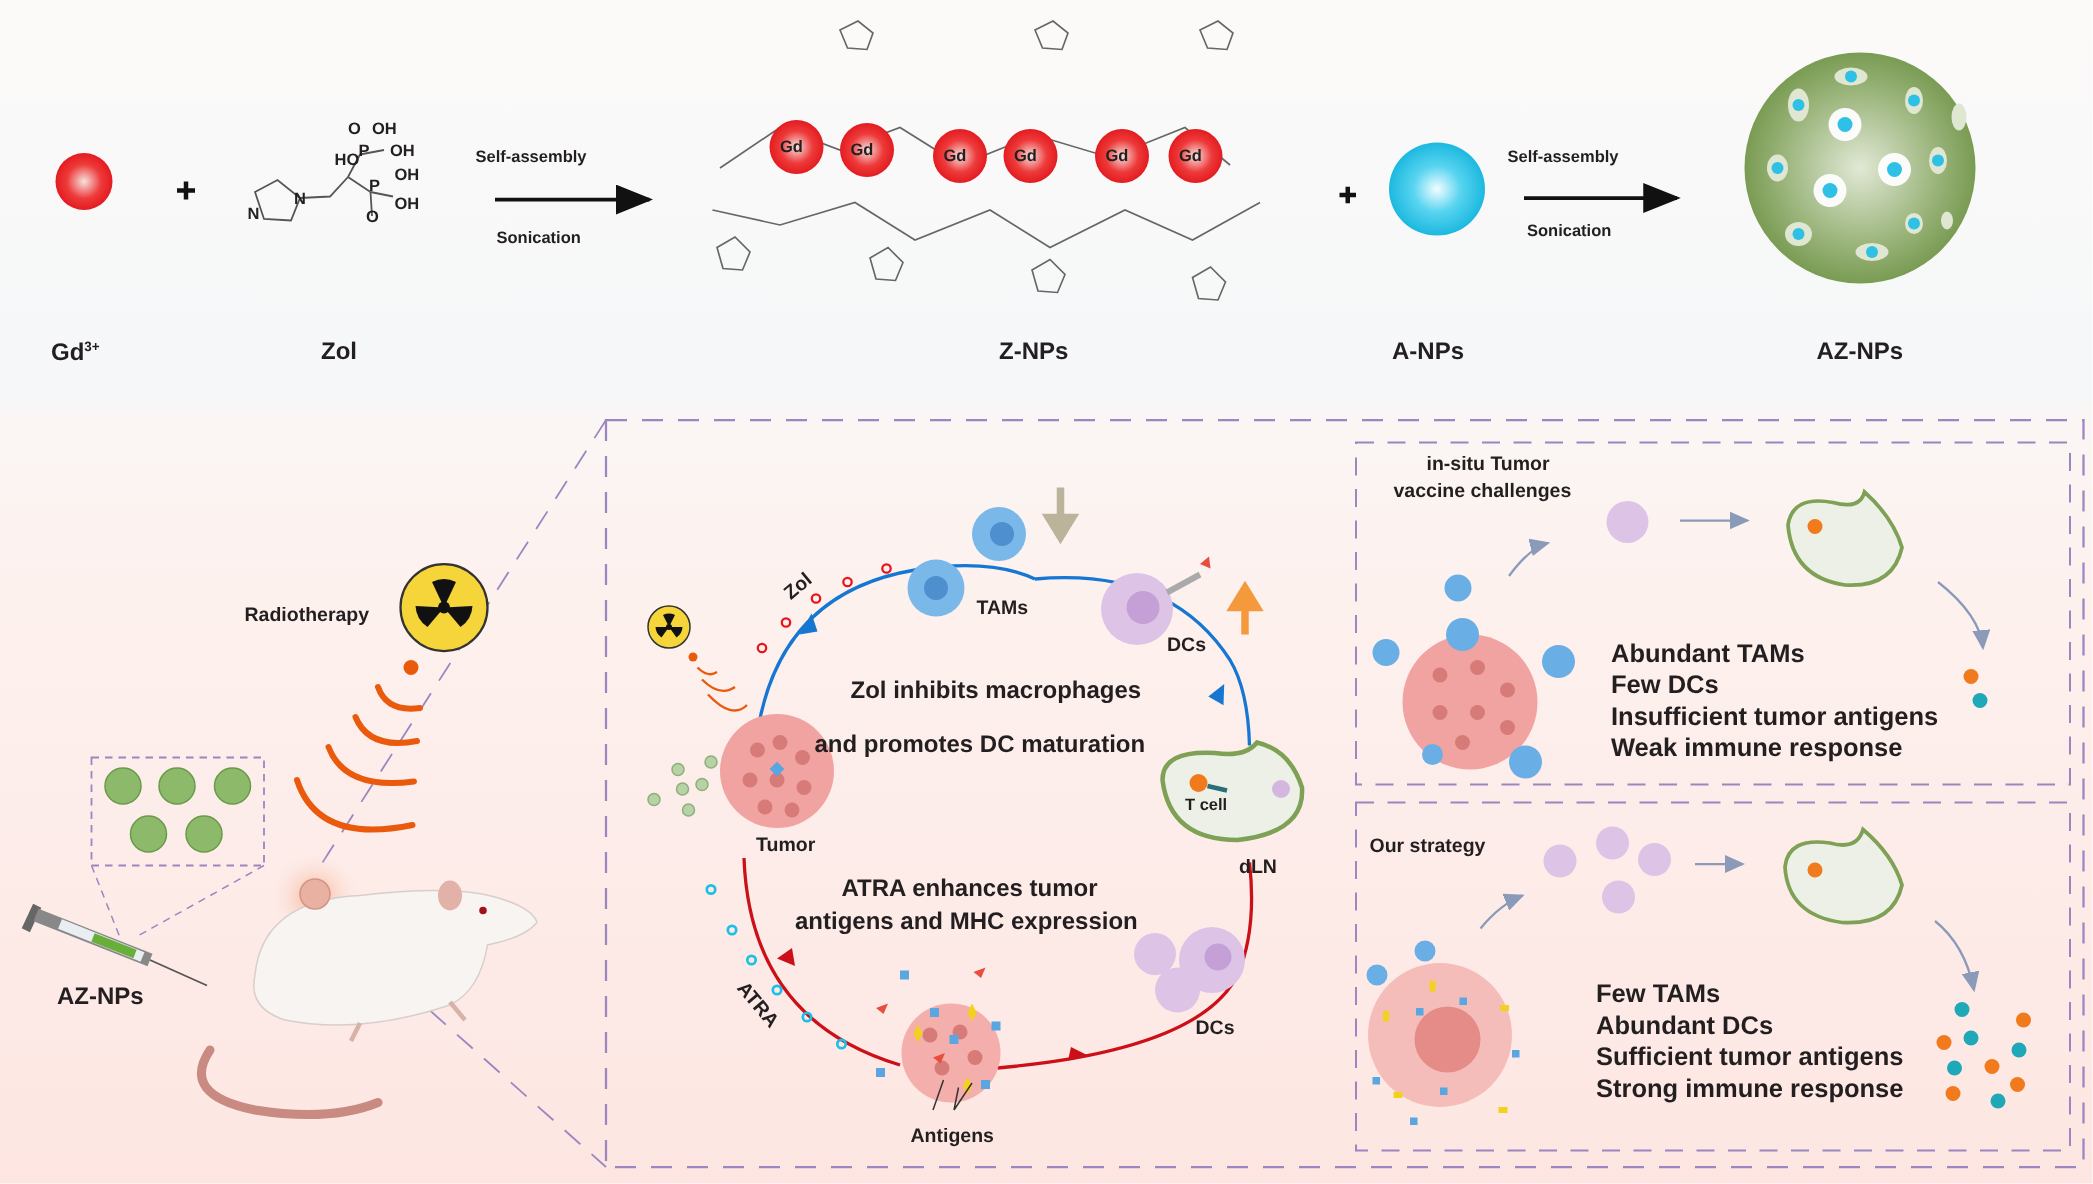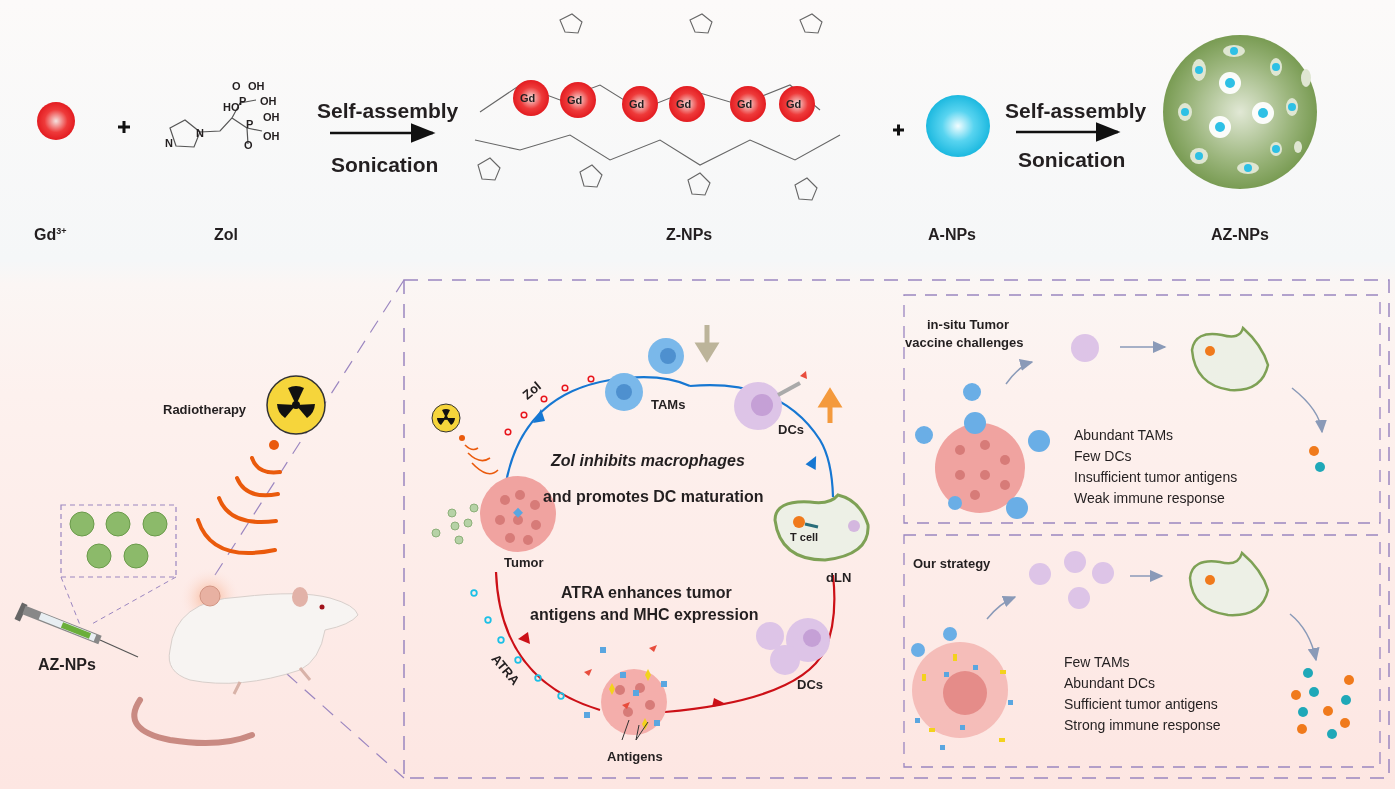--- a/index.html
+++ b/index.html
@@ -4,26 +4,26 @@
 <style>
   html, body { margin:0; padding:0; }
   body {
     width:1395px; height:789px; overflow:hidden; position:relative;
     font-family:"Liberation Sans", sans-serif;
     background: linear-gradient(180deg, #fcfaf9 0%, #f5f7f8 33%, #fbf6f4 36%, #fdf1ee 50%, #fde6e2 100%);
     color:#231f20;
   }
   .abs { position:absolute; }
   .lbl { position:absolute; font-weight:bold; color:#231f20; white-space:nowrap; }
-  .big { font-size:21px; }
+  .big { font-size:11px; }
   .med { font-size:16px; }
   .sm  { font-size:13px; }
   .xs  { font-size:11px; }
   svg.layer { position:absolute; left:0; top:0; }
-  .list-line { display:block; font-size:14px; font-weight:normal; line-height:21px; }
+  .list-line { display:block; font-size:17px; font-weight:bold; line-height:21px; }
 </style>
 </head>
 <body>
 
 <svg class="layer" width="1395" height="789">
   <defs>
     <radialGradient id="gRed" cx="50%" cy="50%" r="55%">
       <stop offset="0%" stop-color="#f5e2df"></stop>
       <stop offset="55%" stop-color="#ee3a3a"></stop>
       <stop offset="100%" stop-color="#e0141a"></stop>
@@ -419,32 +419,32 @@
 <div class="lbl big" style="left:1005px;top:99px;">Self-assembly</div>
 <div class="lbl big" style="left:1018px;top:148px;">Sonication</div>
 <div class="lbl med" style="left:1211px;top:226px;">AZ-NPs</div>
 
 <div class="lbl sm" style="left:163px;top:402px;">Radiotherapy</div>
 <div class="lbl med" style="left:38px;top:656px;">AZ-NPs</div>
 
 <div class="lbl sm" style="left:522px;top:383px;transform:rotate(-40deg);">Zol</div>
 <div class="lbl sm" style="left:651px;top:397px;">TAMs</div>
 <div class="lbl sm" style="left:778px;top:422px;">DCs</div>
-<div class="lbl med" style="left:551px;top:452px;font-style:italic;">Zol inhibits macrophages</div>
+<div class="lbl med" style="left:567px;top:452px;">Zol inhibits macrophages</div>
 <div class="lbl med" style="left:543px;top:488px;">and promotes DC maturation</div>
 <div class="lbl xs" style="left:790px;top:531px;">T cell</div>
 <div class="lbl sm" style="left:504px;top:555px;">Tumor</div>
 <div class="lbl sm" style="left:826px;top:570px;">dLN</div>
 <div class="lbl med" style="left:561px;top:584px;text-align:center;">ATRA enhances tumor</div>
 <div class="lbl med" style="left:530px;top:606px;">antigens and MHC expression</div>
 <div class="lbl sm" style="left:488px;top:662px;transform:rotate(50deg);">ATRA</div>
 <div class="lbl sm" style="left:797px;top:677px;">DCs</div>
 <div class="lbl sm" style="left:607px;top:749px;">Antigens</div>
 
-<div class="lbl sm" style="left:905px;top:300px;line-height:18px;margin-top:16px;">
+<div class="lbl sm" style="left:929px;top:300px;line-height:18px;">
   <div style="padding-left:22px;">in-situ Tumor</div>
   <div>vaccine challenges</div>
 </div>
 <div class="abs" style="left:1074px;top:425px;">
   <span class="list-line">Abundant TAMs</span>
   <span class="list-line">Few DCs</span>
   <span class="list-line">Insufficient tumor antigens</span>
   <span class="list-line">Weak immune response</span>
 </div>
 

